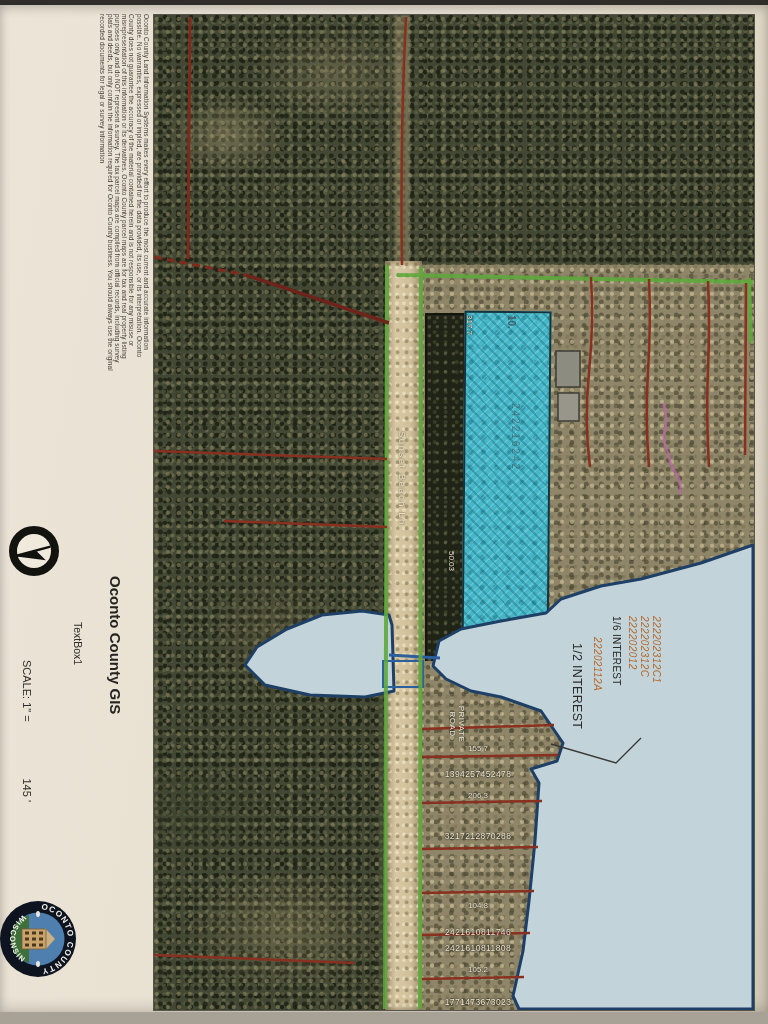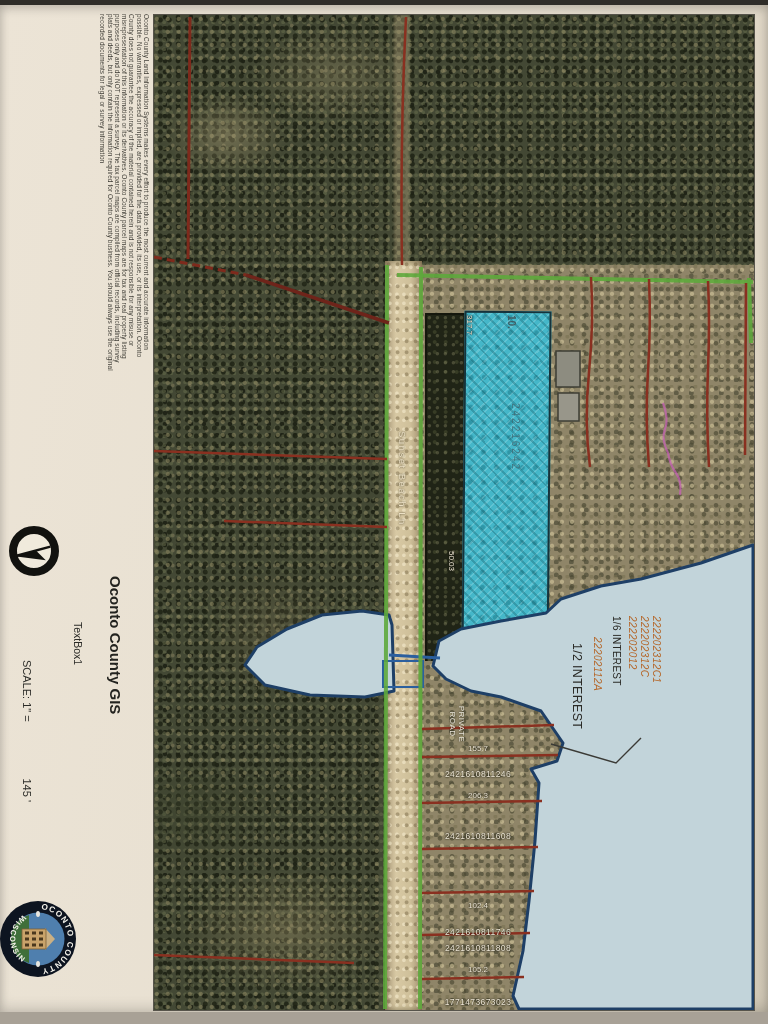--- a/index.html
+++ b/index.html
@@ -235,23 +235,23 @@
     <div class="rot maplabel lakeid orange" style="left:508px;top:601px;">222202312C1</div>
     <div class="rot maplabel lakeid orange" style="left:496px;top:601px;">222202312C</div>
     <div class="rot maplabel lakeid orange" style="left:484px;top:601px;">222202012</div>
     <div class="rot maplabel interest" style="left:468px;top:601px;">1/6 INTEREST</div>
     <div class="rot maplabel lakeid orange" style="left:449px;top:622px;">22202112A</div>
     <div class="rot maplabel interest interest-big" style="left:430px;top:628px;">1/2 INTEREST</div>
 
     <div class="rotblock privroad" style="left:312px;top:680px;">PRIVATE ROAD</div>
 
     <div class="lot-row lot-dim wht" style="top:729px;">155.7</div>
-    <div class="lot-row lot-id wht" style="top:754px;">2421610811246</div>
+    <div class="lot-row lot-id wht" style="top:754px;">1394257452478</div>
     <div class="lot-row lot-dim wht" style="top:776px;">206.3</div>
-    <div class="lot-row lot-id wht" style="top:816px;">2421610811608</div>
+    <div class="lot-row lot-id wht" style="top:816px;">3217212870288</div>
     <div class="lot-row lot-id wht" style="top:912px;">2421610811746</div>
-    <div class="lot-row lot-dim wht" style="top:886px;">102.4</div>
+    <div class="lot-row lot-dim wht" style="top:886px;">104.8</div>
     <div class="lot-row lot-id wht" style="top:928px;">2421610811808</div>
     <div class="lot-row lot-dim wht" style="top:950px;text-align:center;">105.2</div>
     <div class="lot-row lot-id wht" style="top:982px;">1771473673023</div>
 
   </div>
 </div>
 
 </body></html>

